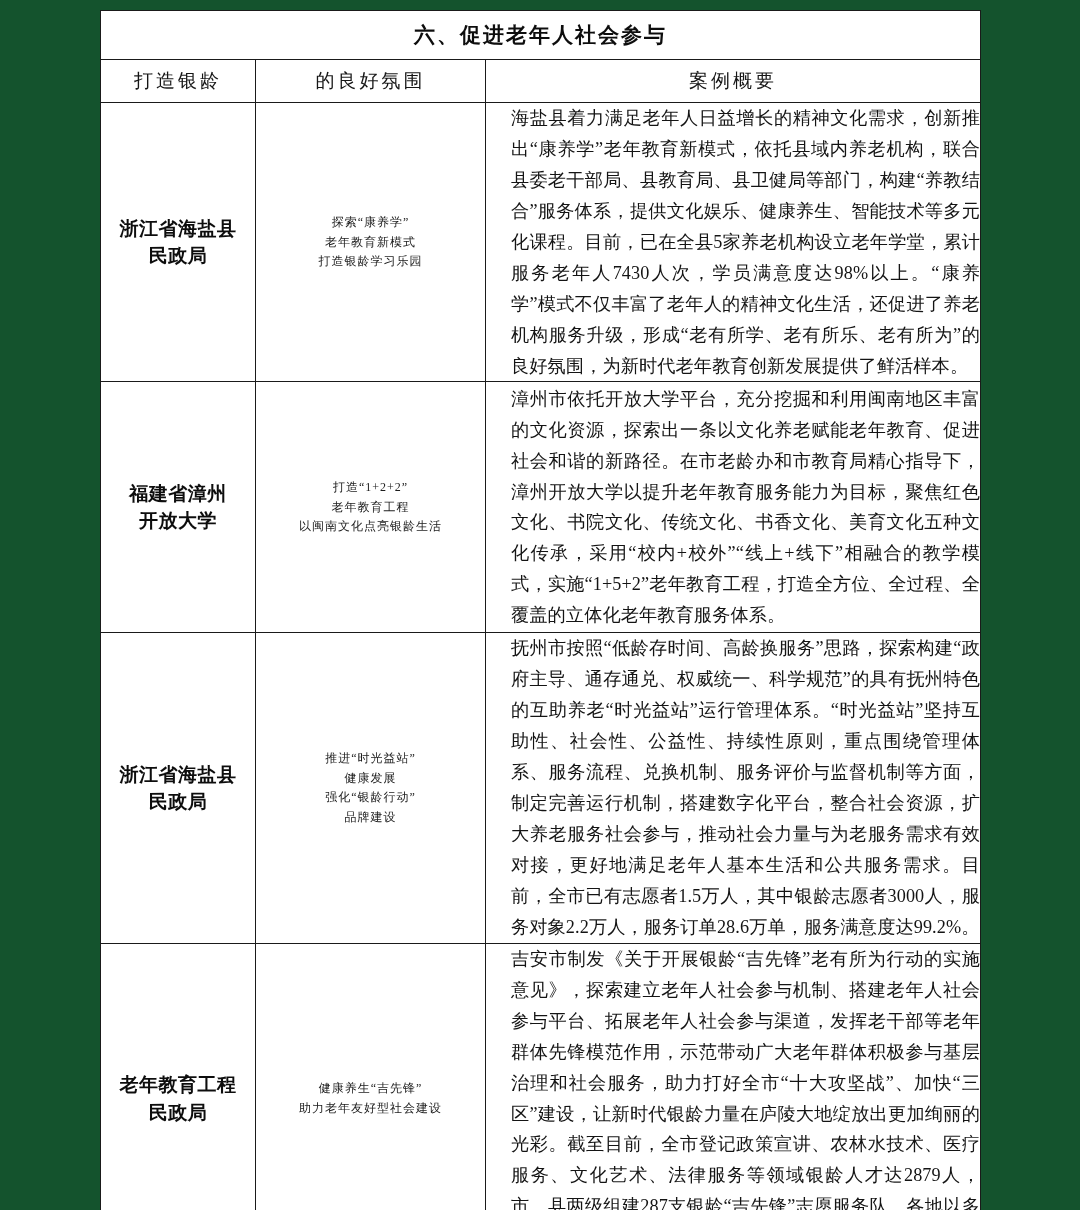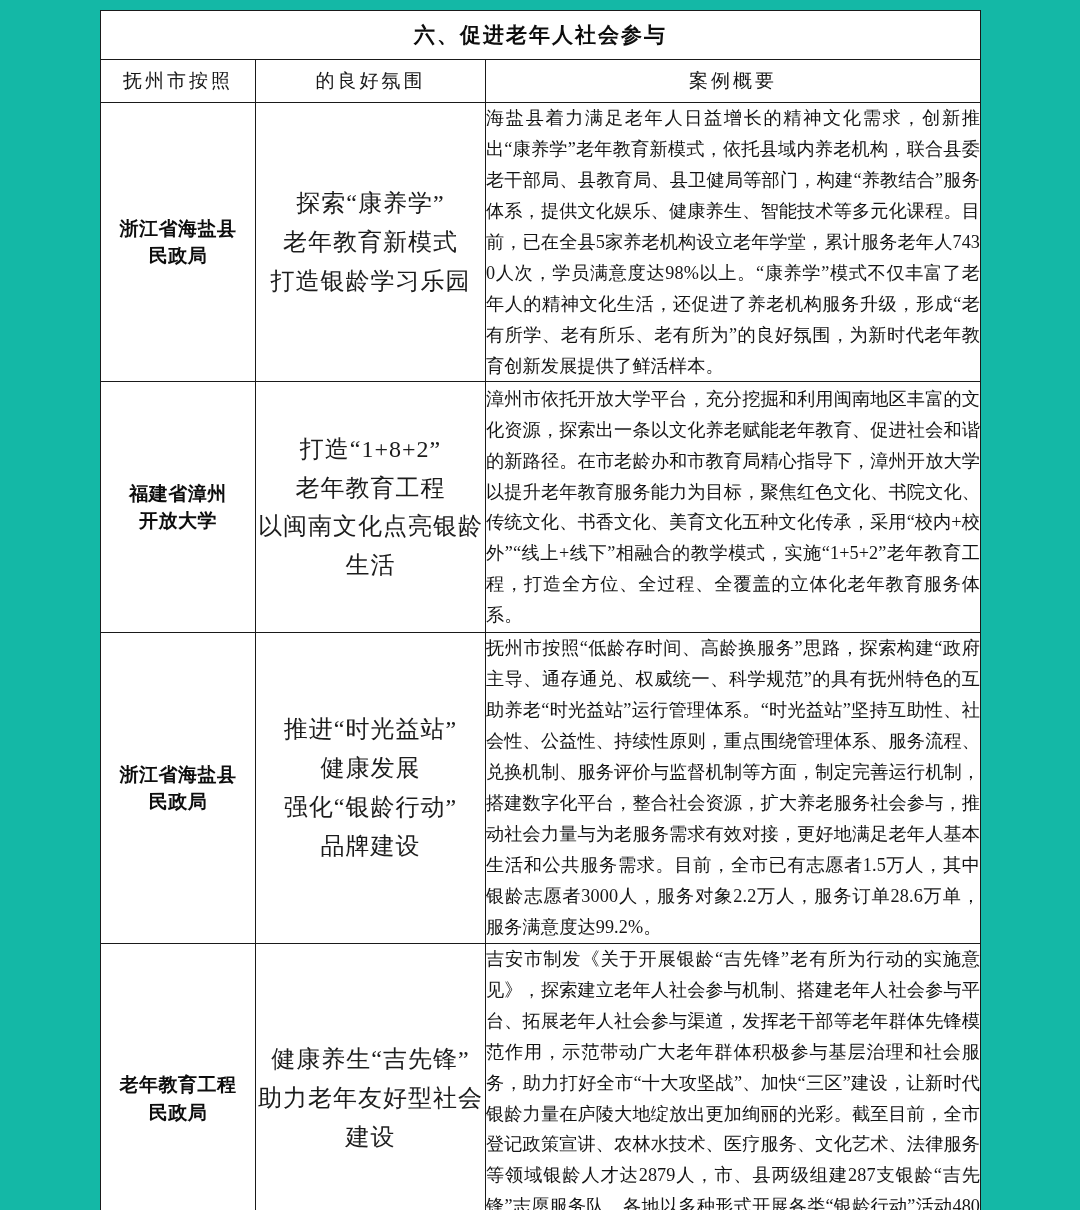--- a/index.html
+++ b/index.html
@@ -12,21 +12,21 @@
     height: 1210px;
     font-family: "Liberation Serif", "DejaVu Serif", serif;
     color: #111111;
     overflow: hidden;
   }
 
   .page {
     position: relative;
     width: 1080px;
     height: 1210px;
-    background: #14b8a6;
+    background: #14532d;
     box-sizing: border-box;
     text-decoration: underline;
   }
 
   .doc-table {
     position: absolute;
     left: 100px;
     top: 10px;
     width: 880px;
     border-collapse: collapse;
@@ -87,40 +87,41 @@
     color: #0d0d0d;
     white-space: pre-line;
   }
 
   .cell-title {
     text-align: center;
     padding: 6px 10px;
   }
   .title-text {
     font-family: "Liberation Serif", "DejaVu Serif", serif;
-    font-size: 24px;
+    font-size: 12px;
     line-height: 1.62;
     letter-spacing: 1px;
     color: #1c1c1c;
     white-space: pre-line;
   }
 
   .cell-brief {
     vertical-align: top;
     padding: 12px 8px 12px 10px;
   }
   .brief-text {
     font-family: "Liberation Serif", "DejaVu Serif", serif;
     font-size: 18.2px;
     line-height: 1.70;
     letter-spacing: 0.1px;
     color: #141414;
     text-align: justify;
     text-justify: inter-ideograph;
     word-break: break-all;
+    margin-left: 25px;
   }
 
   
   .row-1 .cell-brief, .row-1 td { height: 270px; }
   .row-2 .cell-brief, .row-2 td { height: 250px; }
   .row-3 .cell-brief, .row-3 td { height: 290px; }
   .row-4 .cell-brief, .row-4 td { height: 280px; }
 </style>
 </head>
 <body>
@@ -136,21 +137,21 @@
     <tbody>
 
       <tr>
         <td class="section-title-cell" colspan="3">
           <div class="section-title">六、促进老年人社会参与</div>
         </td>
       </tr>
 
       <tr>
         <td class="colhead-cell">
-          <div class="colhead">抚州市按照</div>
+          <div class="colhead">打造银龄</div>
         </td>
         <td class="colhead-cell">
           <div class="colhead">的良好氛围</div>
         </td>
         <td class="colhead-cell">
           <div class="colhead">案例概要</div>
         </td>
       </tr>
 
       <tr class="row-1">
@@ -167,21 +168,21 @@
           <div class="brief-text">海盐县着力满足老年人日益增长的精神文化需求，创新推出“康养学”老年教育新模式，依托县域内养老机构，联合县委老干部局、县教育局、县卫健局等部门，构建“养教结合”服务体系，提供文化娱乐、健康养生、智能技术等多元化课程。目前，已在全县5家养老机构设立老年学堂，累计服务老年人7430人次，学员满意度达98%以上。“康养学”模式不仅丰富了老年人的精神文化生活，还促进了养老机构服务升级，形成“老有所学、老有所乐、老有所为”的良好氛围，为新时代老年教育创新发展提供了鲜活样本。</div>
         </td>
       </tr>
 
       <tr class="row-2">
         <td class="cell-unit">
           <div class="unit-text">福建省漳州
 开放大学</div>
         </td>
         <td class="cell-title">
-          <div class="title-text">打造“1+8+2”
+          <div class="title-text">打造“1+2+2”
 老年教育工程
 以闽南文化点亮银龄生活</div>
         </td>
         <td class="cell-brief">
           <div class="brief-text">漳州市依托开放大学平台，充分挖掘和利用闽南地区丰富的文化资源，探索出一条以文化养老赋能老年教育、促进社会和谐的新路径。在市老龄办和市教育局精心指导下，漳州开放大学以提升老年教育服务能力为目标，聚焦红色文化、书院文化、传统文化、书香文化、美育文化五种文化传承，采用“校内+校外”“线上+线下”相融合的教学模式，实施“1+5+2”老年教育工程，打造全方位、全过程、全覆盖的立体化老年教育服务体系。</div>
         </td>
       </tr>
 
       <tr class="row-3">
         <td class="cell-unit">

